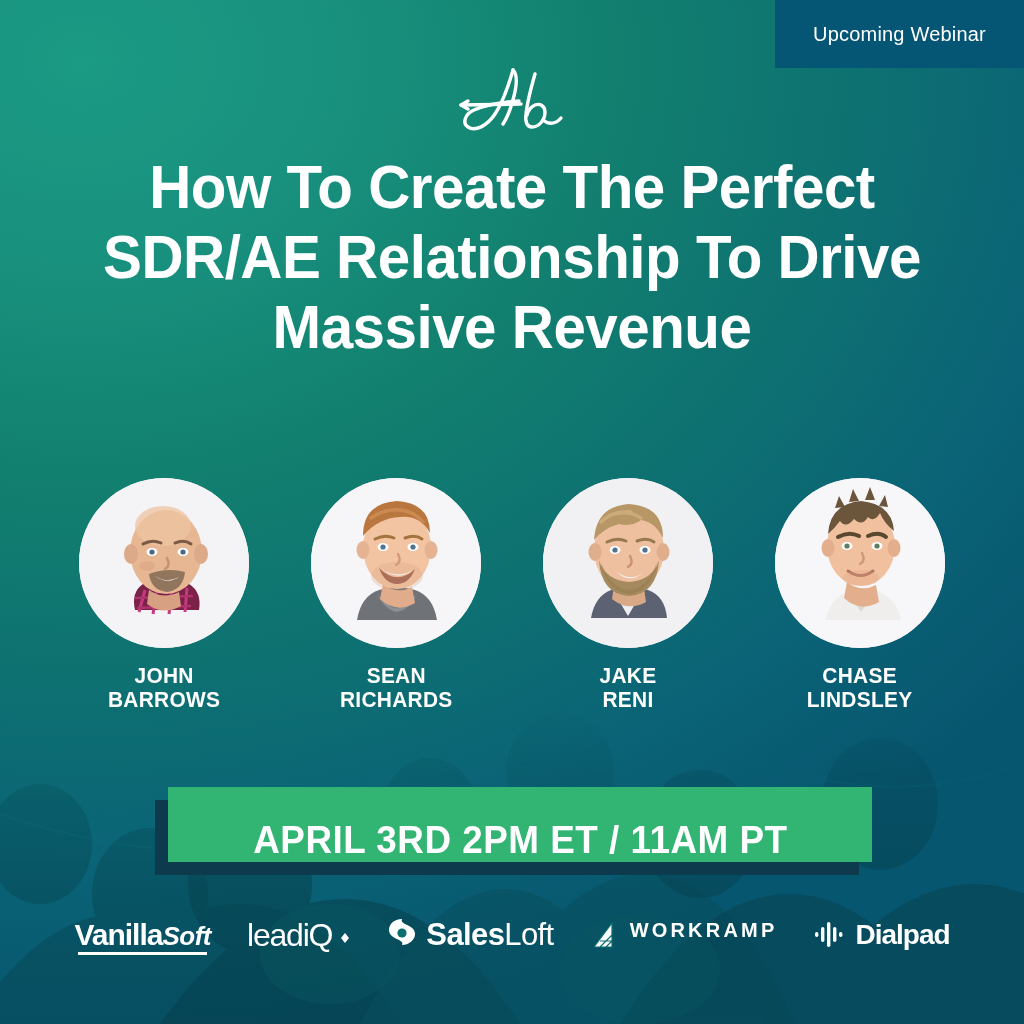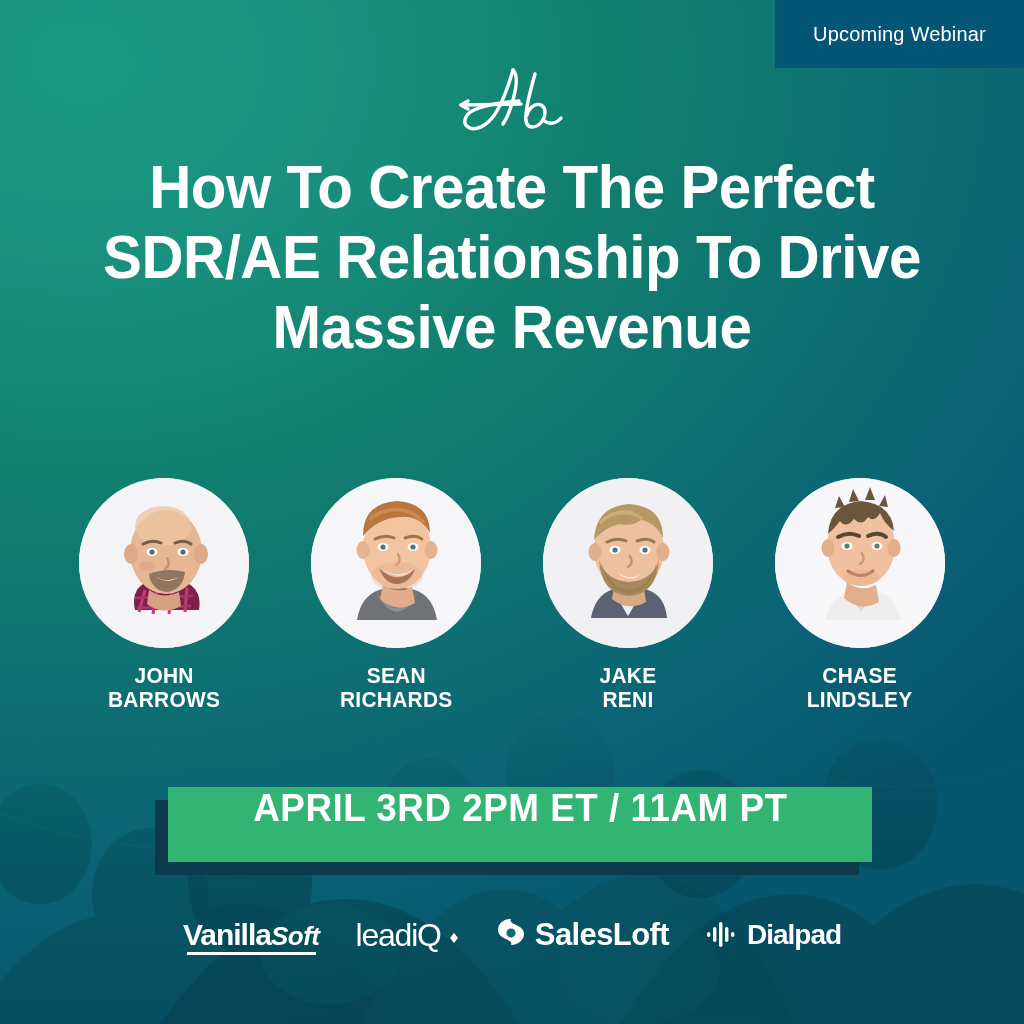--- a/index.html
+++ b/index.html
@@ -80,21 +80,21 @@
   .date-wrap{
     position:absolute; left:168px; top:787px; width:704px; height:75px;
   }
   .date-shadow{
     position:absolute; left:-13px; top:13px; width:704px; height:75px;
     background:#0d3b4d;
   }
   .date-bar{
     position:absolute; left:0; top:0; width:704px; height:75px;
     background:#32b473;
-    display:flex; align-items:flex-start; justify-content:center;
+    display:flex; align-items:flex-end; justify-content:center;
   }
   .date-text{
     color:#ffffff; font-weight:700; font-size:38px; letter-spacing:.5px;
     transform:scaleX(.97);
     white-space:nowrap;
   }
 
   
   .sponsors{
     position:absolute; left:0; right:0; top:905px; height:60px;
@@ -104,21 +104,21 @@
   .sponsor svg{ display:block; }
 
   .vs-text{ position:relative; font-size:0; }
   .vs-text .vs-a{ font-weight:700; font-size:30px; letter-spacing:-1px; }
   .vs-text .vs-b{ font-weight:700; font-style:italic; font-size:26px; letter-spacing:-0.5px; }
   .vs-rule{ position:absolute; left:4px; right:4px; bottom:-3px; height:3px; background:#fff; }
 
   .lq-text{ font-weight:400; font-size:32px; letter-spacing:-1.2px; }
   .sl-text{ font-size:31px; letter-spacing:-0.6px; }
   .sl-text b{ font-weight:700; }
-  .sl-text i{ font-style:normal; font-weight:700; }
+  .sl-text i{ font-style:normal; font-weight:400; }
   .wr-text{ font-weight:700; font-size:20px; letter-spacing:3.2px; }
   .dp-text{ font-weight:700; font-size:28px; letter-spacing:-1px; }
 </style>
 </head>
 <body>
 
 <div class="canvas">
 
   <div class="crowd">
     <svg viewBox="0 0 1024 330" preserveAspectRatio="none" aria-hidden="true">
@@ -389,20 +389,29 @@
     <div class="sponsor">
       <span>
         <svg width="32" height="32" viewBox="0 0 32 32">
           <path d="M16 2 C8 2 3 7 3 13 c0 6 6 8 10 10 c3 1.6 4 3 3 5 c7 0 13 -5 13 -11 c0 -6 -6 -8 -10 -10 c-3 -1.6 -4 -3 -3 -5 z" fill="#ffffff"></path>
           <circle cx="16" cy="16" r="4.6" fill="#0b6f70"></circle>
         </svg>
       </span>
       <span class="sl-text"><b>Sales</b><i>Loft</i></span>
     </div>
 
+    <div class="sponsor">
+      <span>
+        <svg width="32" height="32" viewBox="0 0 32 32">
+          <polygon points="22,4 22,28 4,28" fill="#ffffff"></polygon>
+          <path d="M22 4 L22 28 L4 28 Z M10 28 L22 16 M16 28 L22 22 M10 22 L22 22" stroke="#0b6f70" stroke-width="1.2" fill="none"></path>
+        </svg>
+      </span>
+      <span class="wr-text">WORKRAMP</span>
+    </div>
 
     <div class="sponsor">
       <span>
         <svg width="34" height="30" viewBox="0 0 34 30">
           <g fill="#ffffff">
             <rect x="2" y="13" width="3.4" height="5" rx="1.7"></rect>
             <rect x="8" y="8" width="3.4" height="15" rx="1.7"></rect>
             <rect x="14" y="3" width="3.4" height="25" rx="1.7"></rect>
             <rect x="20" y="8" width="3.4" height="15" rx="1.7"></rect>
             <rect x="26" y="13" width="3.4" height="5" rx="1.7"></rect>

